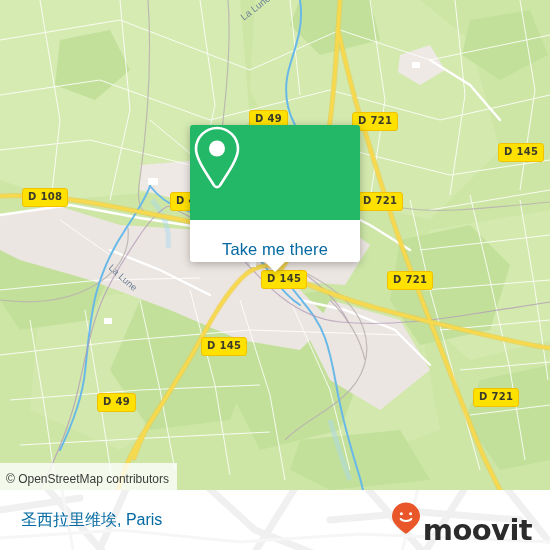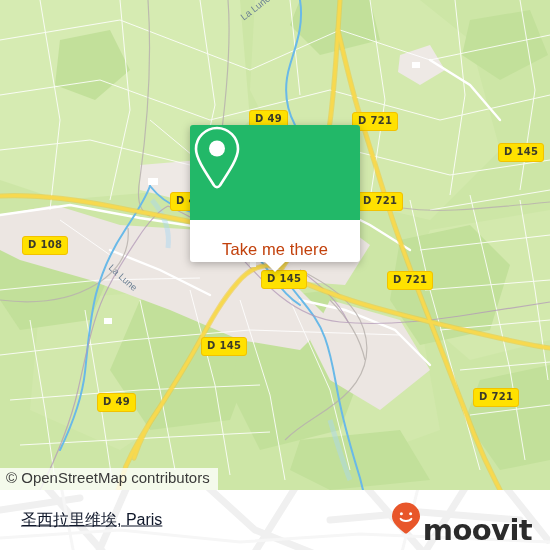--- a/index.html
+++ b/index.html
@@ -49,22 +49,22 @@
     white-space:nowrap;
     font-family:"Liberation Sans",sans-serif;
   }
 
   
   #osm-attribution{
     position:absolute;
     left:0;bottom:0;
     background:rgba(255,255,255,.78);
     color:#3a3a3a;
-    font-size:15px;
-    padding:1px 8px 4px 6px;
+    font-size:12px;
+    padding:9px 8px 4px 6px;
     white-space:nowrap;
     font-family:"Liberation Sans",sans-serif;
   }
 
   
   #popup{
     position:absolute;
     left:190px;top:125px;
     width:170px;
     filter:drop-shadow(0 2px 4px rgba(0,0,0,.28));
@@ -81,21 +81,21 @@
   #popup-action{
     background:#ffffff;
     height:42px;
     border-radius:0 0 3px 3px;
     display:flex;
     align-items:center;
     justify-content:center;
     cursor:pointer;
   }
   #popup-action-label{
-    color:#c2410c;
+    color:#0369a1;
     font-size:16.5px;
     letter-spacing:.1px;
     margin-top:16px;
   }
   #popup-tail{
     position:absolute;
     left:50%;bottom:-10px;
     margin-left:-11px;
     width:0;height:0;
     border-left:11px solid transparent;
@@ -110,23 +110,22 @@
     width:550px;height:60px;
     background:#ffffff;
     overflow:hidden;
   }
   #footer-bg{position:absolute;left:0;top:0;}
   #footer-title{
     position:absolute;
     left:21px;top:50%;
     transform:translateY(-50%);
     font-size:16px;
-    color:#0f172a;
+    color:#0369a1;
     white-space:nowrap;
-    text-decoration:underline;
   }
   #footer-title .loc{font-family:"DejaVu Sans",sans-serif;}
   #brand{
     position:absolute;
     right:18px;top:50%;
     transform:translateY(-50%);
     display:flex;align-items:center;
     cursor:pointer;
   }
   #brand-wordmark{
@@ -284,21 +283,21 @@
           <rect x="412" y="62" width="8" height="6"></rect>
           <rect x="104" y="318" width="8" height="6"></rect>
         </g>
 
       </g>
     </svg>
 
     <div class="shield" style="left: 249px; top: 110px;">D 49</div>
     <div class="shield" style="left: 352px; top: 112px;">D 721</div>
     <div class="shield" style="left: 498px; top: 143px;">D 145</div>
-    <div class="shield" style="left: 22px; top: 188px; margin-top: 48px;">D 108</div>
+    <div class="shield" style="left: 22px; top: 188px;">D 108</div>
     <div class="shield" style="left: 170px; top: 192px;">D 49</div>
     <div class="shield" style="left: 357px; top: 192px;">D 721</div>
     <div class="shield" style="left: 261px; top: 270px;">D 145</div>
     <div class="shield" style="left: 387px; top: 271px;">D 721</div>
     <div class="shield" style="left: 201px; top: 337px;">D 145</div>
     <div class="shield" style="left: 97px; top: 393px;">D 49</div>
     <div class="shield" style="left: 473px; top: 388px;">D 721</div>
 
     <div class="river-label" style="left: 238px; top: 2px; transform: rotate(-38deg);">La Lune</div>
     <div class="river-label" style="left: 106px; top: 272px; transform: rotate(42deg);">La Lune</div>

